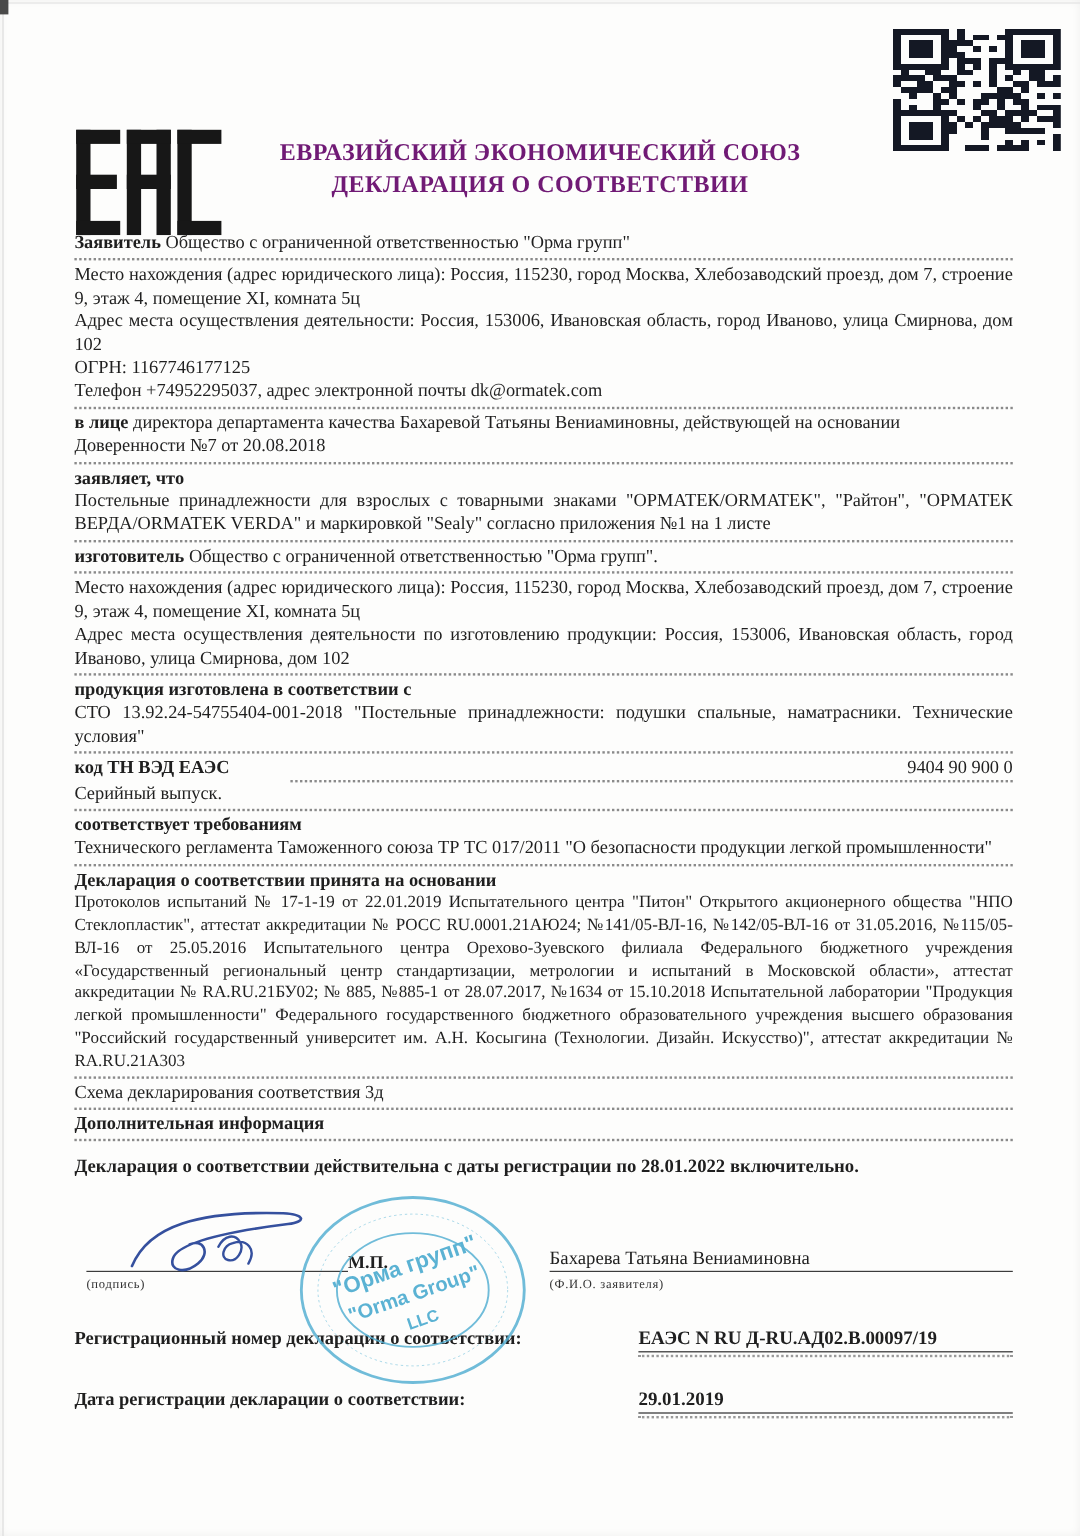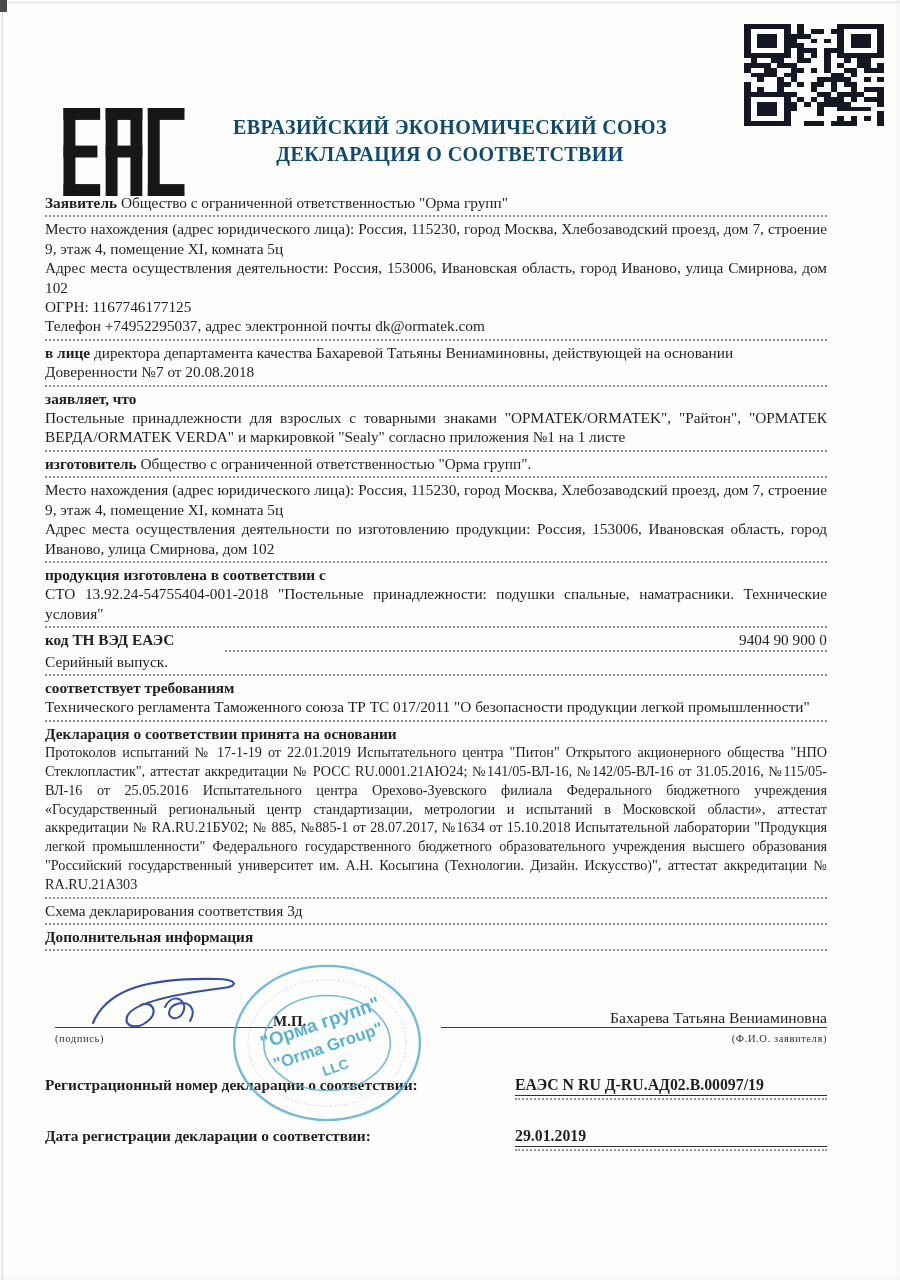--- a/index.html
+++ b/index.html
@@ -8,45 +8,45 @@
     font-family:"Liberation Serif","DejaVu Serif",serif; color:#1f1f1f;
     overflow:hidden; box-shadow: inset 0 0 8px rgba(0,0,0,0.06);
   }
   .edge-left { position:absolute; left:2px; top:0; bottom:0; width:1px; background:#dcdcdc; }
   .edge-top  { position:absolute; left:0; top:2px; right:0; height:1px; background:#e3e3e3; }
   .corner-mark { position:absolute; left:0; top:0; width:7px; height:12px; background:#4a4a4a; }
 
   
   .eac-logo { position:absolute; left:62px; top:108px; }
   .title-block { position:absolute; left:150px; top:114px; width:600px; text-align:center; }
-  .title-line { font-weight:bold; font-size:20px; letter-spacing:0.4px; line-height:27px; color:#0c4a6e; }
+  .title-line { font-weight:bold; font-size:20px; letter-spacing:0.4px; line-height:27px; color:#701a75; }
   .qr-wrap { position:absolute; left:744px; top:24px; width:140px; height:102px; }
   .qr-wrap svg { width:100%; height:100%; }
 
   
-  .doc-body { position:absolute; left:45px; top:193px; width:782px; font-size:15.3px; line-height:19.4px; }
+  .doc-body { position:absolute; left:62px; top:193px; width:782px; font-size:15.3px; line-height:19.4px; }
   .row { margin:0; text-align:justify; }
   .row.left { text-align:left; }
   .lead { font-weight:bold; }
   .sep { border-bottom:2px dotted #8a8a8a; height:2px; margin:1px 0 2px 0; }
   .small { font-size:14.2px; line-height:18.8px; }
   .kod-row { display:flex; }
   .kod-label { font-weight:bold; width:180px; flex:none; }
   .kod-value { flex:1; border-bottom:2px dotted #8a8a8a;text-align:right; }
   .validity { font-weight:bold; margin-top:12px; font-size:15.6px; }
 
   
   .sig-area { position:relative; margin-top:22px; }
   .sig-row { display:flex; align-items:flex-end; }
   .sig-left { width:218px; margin-left:10px; }
   .sig-svg { display:block; margin:0 auto -4px auto; }
   .sig-line { border-bottom:1.6px solid #3c3c3c; }
   .sig-caption { font-size:10.5px; letter-spacing:0.6px; color:#333; padding-top:1px; }
   .sig-mid { width:168px; text-align:left; font-weight:bold; padding-bottom:17px; font-size:15px; }
-  .sig-right { flex:1; text-align:right; }
+  .sig-right { flex:1; text-align:left; }
   .fio-name { font-size:15.6px; }
   .reg-row { display:flex; margin-top:26px; align-items:flex-start; }
   .reg-label { width:470px; flex:none; font-weight:bold; font-size:15.4px; line-height:20px; }
   .reg-valwrap { flex:1; }
   .reg-value { font-weight:bold; font-size:15.8px; line-height:20px; border-bottom:1.6px solid #2e2e2e; }
   .dotted-under { border-bottom:2px dotted #999; height:2px; }
 
   .stamp { position:absolute; left:182px; top:-14px; width:200px; height:168px; opacity:0.85; pointer-events:none; }
 </style>
 </head>
@@ -365,20 +365,21 @@
     <p class="row left lead">Декларация о соответствии принята на основании</p>
     <p class="row small">Протоколов испытаний № 17-1-19 от 22.01.2019 Испытательного центра "Питон" Открытого акционерного общества "НПО Стеклопластик", аттестат аккредитации № РОСС RU.0001.21АЮ24; №141/05-ВЛ-16, №142/05-ВЛ-16 от 31.05.2016, №115/05-ВЛ-16 от 25.05.2016 Испытательного центра Орехово-Зуевского филиала Федерального бюджетного учреждения «Государственный региональный центр стандартизации, метрологии и испытаний в Московской области», аттестат аккредитации № RA.RU.21БУ02; № 885, №885-1 от 28.07.2017, №1634 от 15.10.2018 Испытательной лаборатории "Продукция легкой промышленности" Федерального государственного бюджетного образовательного учреждения высшего образования "Российский государственный университет им. А.Н. Косыгина (Технологии. Дизайн. Искусство)", аттестат аккредитации № RA.RU.21А303</p>
     <div class="sep"></div>
 
     <p class="row left">Схема декларирования соответствия 3д</p>
     <div class="sep"></div>
 
     <p class="row left lead">Дополнительная информация</p>
     <div class="sep"></div>
 
+    <p class="row left validity">Декларация о соответствии действительна с даты регистрации по 28.01.2022 включительно.</p>
 
     <div class="sig-area">
 
       <div class="sig-row">
         <div class="sig-left">
           <svg class="sig-svg" width="170" height="58" viewBox="0 0 170 58" fill="none">
             <path d="M14,50 C 28,16 70,4 140,6 C 158,7 160,13 144,15 C 96,21 52,30 48,44 C 45,54 58,57 69,48 C 80,39 73,27 62,32" stroke="#35509e" stroke-width="2.2" stroke-linecap="round"></path>
             <path d="M86,34 C 91,24 100,23 104,30 C 108,37 101,47 94,45 C 87,43 90,33 98,31 C 110,27 118,36 111,48" stroke="#35509e" stroke-width="2" stroke-linecap="round"></path>
           </svg>
           <div class="sig-line"></div>

